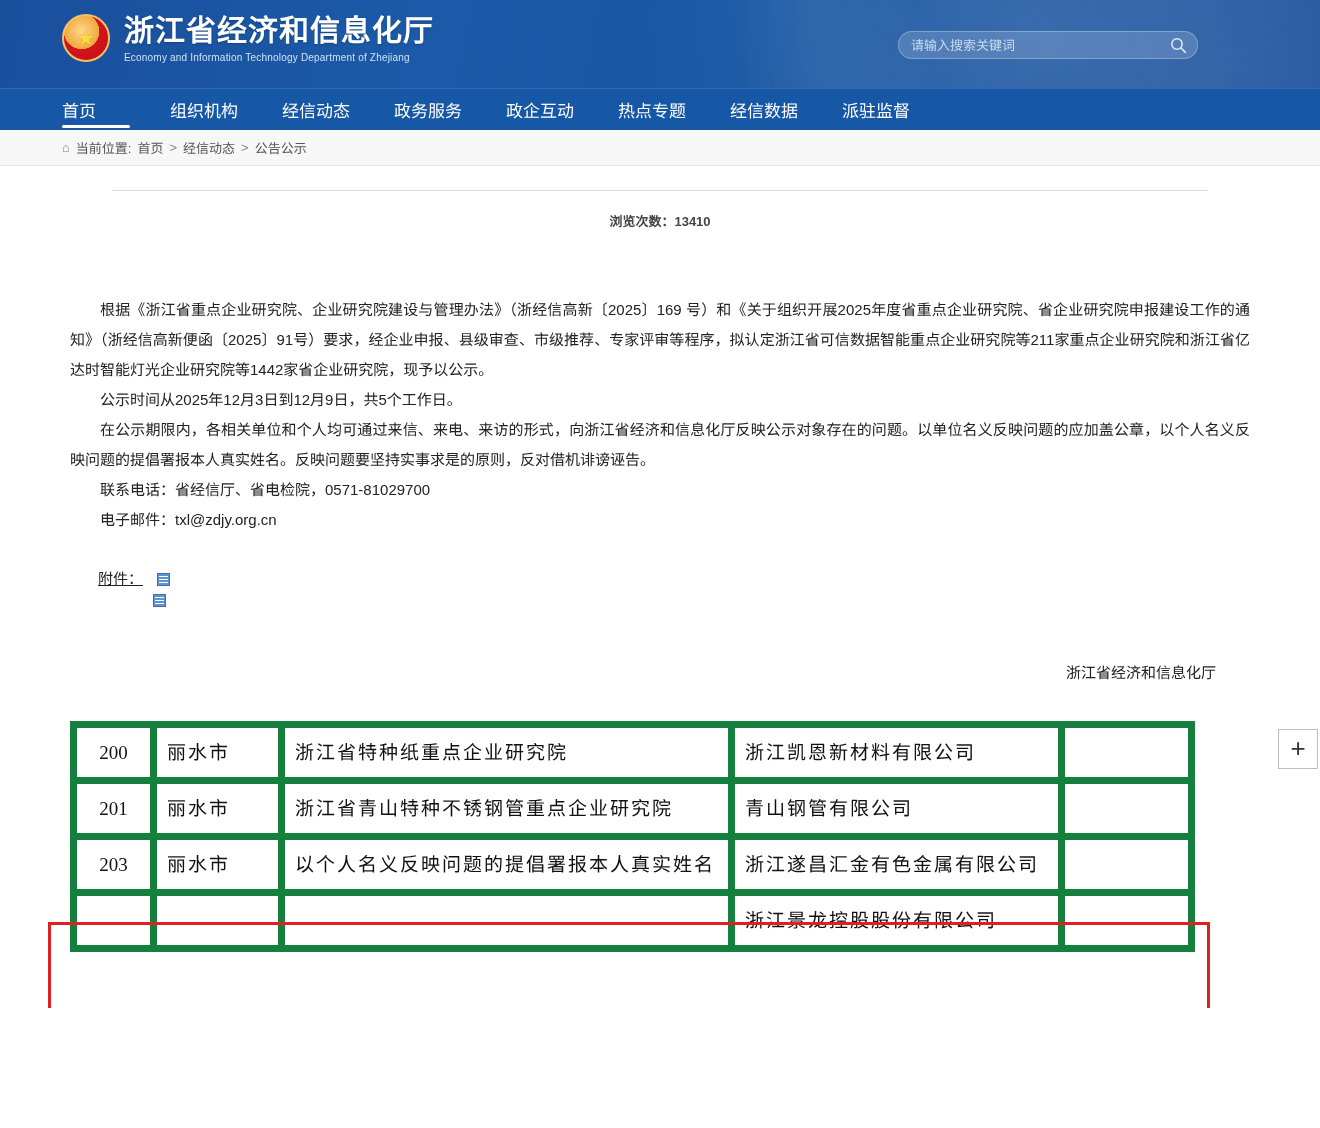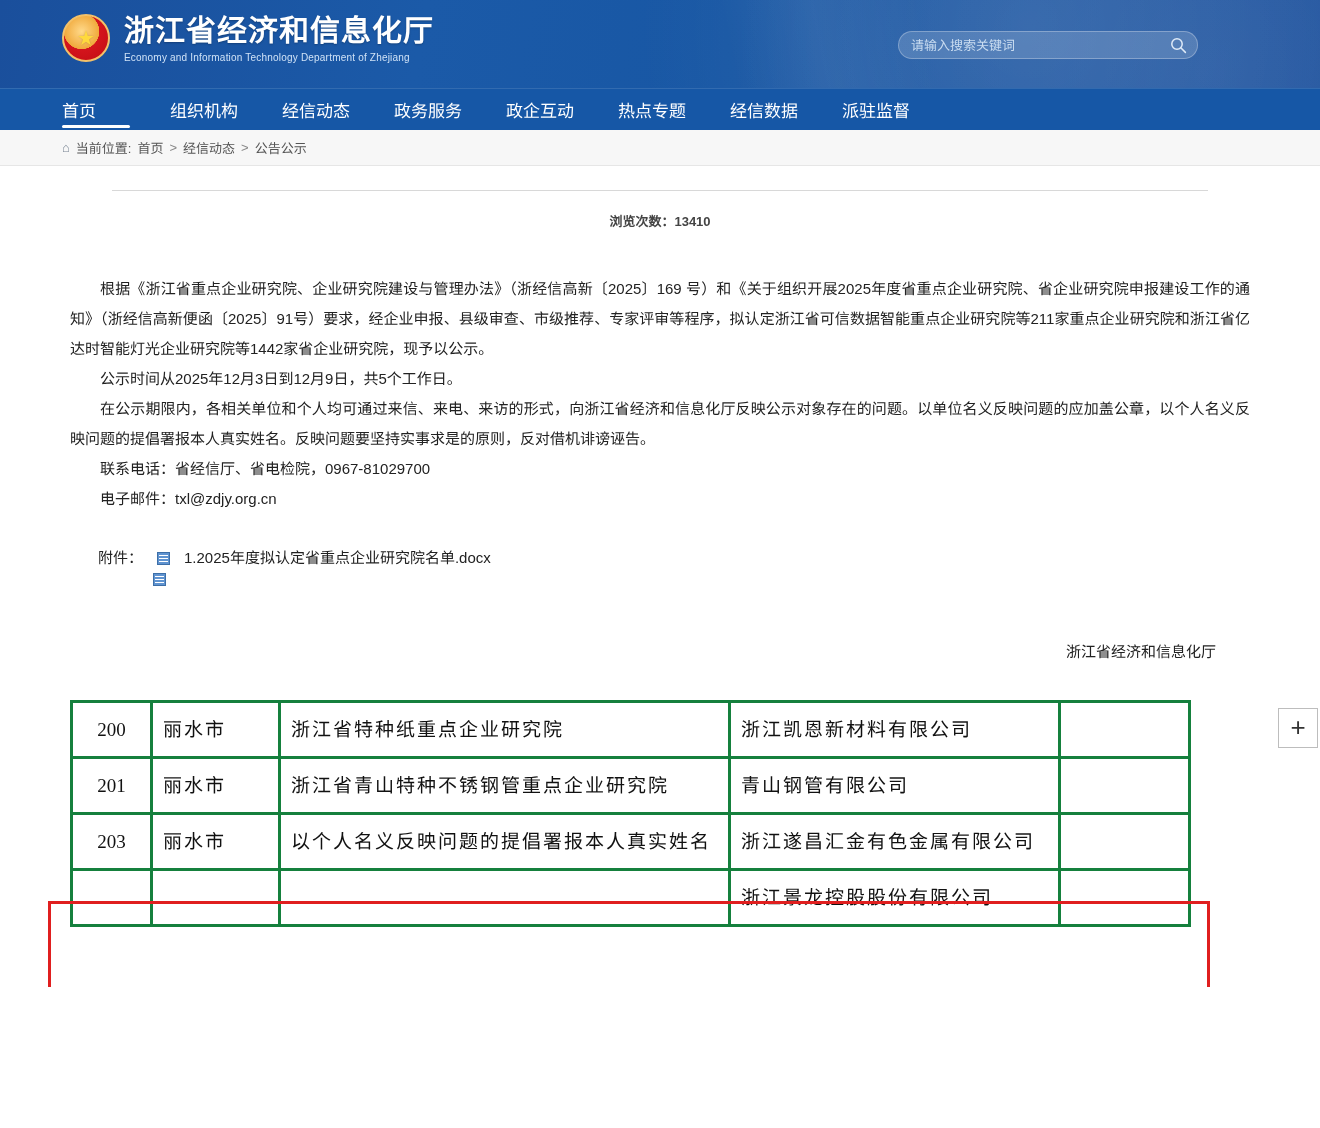--- a/index.html
+++ b/index.html
@@ -183,40 +183,40 @@
     margin: 24px 42px 0 42px;
   }
   .meta-views {
     text-align: center;
     font-size: 13px;
     color: #444;
     margin-top: 20px;
     font-weight: bold;
   }
   .body-text {
-    margin-top: 44px;
+    margin-top: 65px;
     font-size: 15px;
     line-height: 2.0;
     color: #222;
     text-align: justify;
   }
   .body-text p {
     margin: 0;
     text-indent: 2em;
   }
   .contact-line { text-indent: 2em; }
 
   .attach-block {
     margin-top: 30px;
     font-size: 15px;
     line-height: 1.9;
     color: #222;
     padding-left: 28px;
   }
-  .attach-row { display: flex; align-items: center; gap: 14px; }
+  .attach-row { display: flex; align-items: center; gap: 14px; text-decoration: underline; }
   .attach-row .label { white-space: nowrap; }
   .attach-row.indent { padding-left: 55px; }
   .doc-icon {
     display: inline-block;
     width: 13px;
     height: 13px;
     background: #5f93d0;
     border: 1px solid #3d6fa8;
     box-sizing: border-box;
     position: relative;
@@ -246,21 +246,21 @@
     margin: 34px 70px 0 70px;
     position: relative;
   }
   table.listing {
     border-collapse: collapse;
     width: 1118px;
     table-layout: fixed;
     font-family: "Liberation Serif", "DejaVu Serif", serif;
   }
   table.listing td {
-    border: 3px solid #15803d;
+    border: 7px solid #15803d;
     padding: 8px 10px;
     font-size: 19px;
     color: #111;
     line-height: 1.45;
     vertical-align: middle;
     letter-spacing: 2px;
     height: 56px;
     box-sizing: border-box;
   }
   table.listing td.num {
@@ -373,29 +373,28 @@
 <div class="article">
   <hr class="title-rule">
   <div class="meta-views">
     <span>浏览次数：</span><span>13410</span>
   </div>
 
   <div class="body-text">
     <p>根据《浙江省重点企业研究院、企业研究院建设与管理办法》（浙经信高新〔2025〕169 号）和《关于组织开展2025年度省重点企业研究院、省企业研究院申报建设工作的通知》（浙经信高新便函〔2025〕91号）要求，经企业申报、县级审查、市级推荐、专家评审等程序，拟认定浙江省可信数据智能重点企业研究院等211家重点企业研究院和浙江省亿达时智能灯光企业研究院等1442家省企业研究院，现予以公示。</p>
     <p>公示时间从2025年12月3日到12月9日，共5个工作日。</p>
     <p>在公示期限内，各相关单位和个人均可通过来信、来电、来访的形式，向浙江省经济和信息化厅反映公示对象存在的问题。以单位名义反映问题的应加盖公章，以个人名义反映问题的提倡署报本人真实姓名。反映问题要坚持实事求是的原则，反对借机诽谤诬告。</p>
-    <p class="contact-line">联系电话：省经信厅、省电检院，0967-81029700</p>
+    <p class="contact-line">联系电话：省经信厅、省电检院，0571-81029700</p>
     <p class="contact-line">电子邮件：txl@zdjy.org.cn</p>
   </div>
 
   <div class="attach-block">
     <div class="attach-row">
       <span class="label">附件：</span>
       <span class="doc-icon"></span>
-      <a class="attach-link">1.2025年度拟认定省重点企业研究院名单.docx</a>
     </div>
     <div class="attach-row indent">
       <span class="doc-icon"></span>
     </div>
   </div>
 
   <div class="signature">
     <div>浙江省经济和信息化厅</div>
   </div>
 </div>

